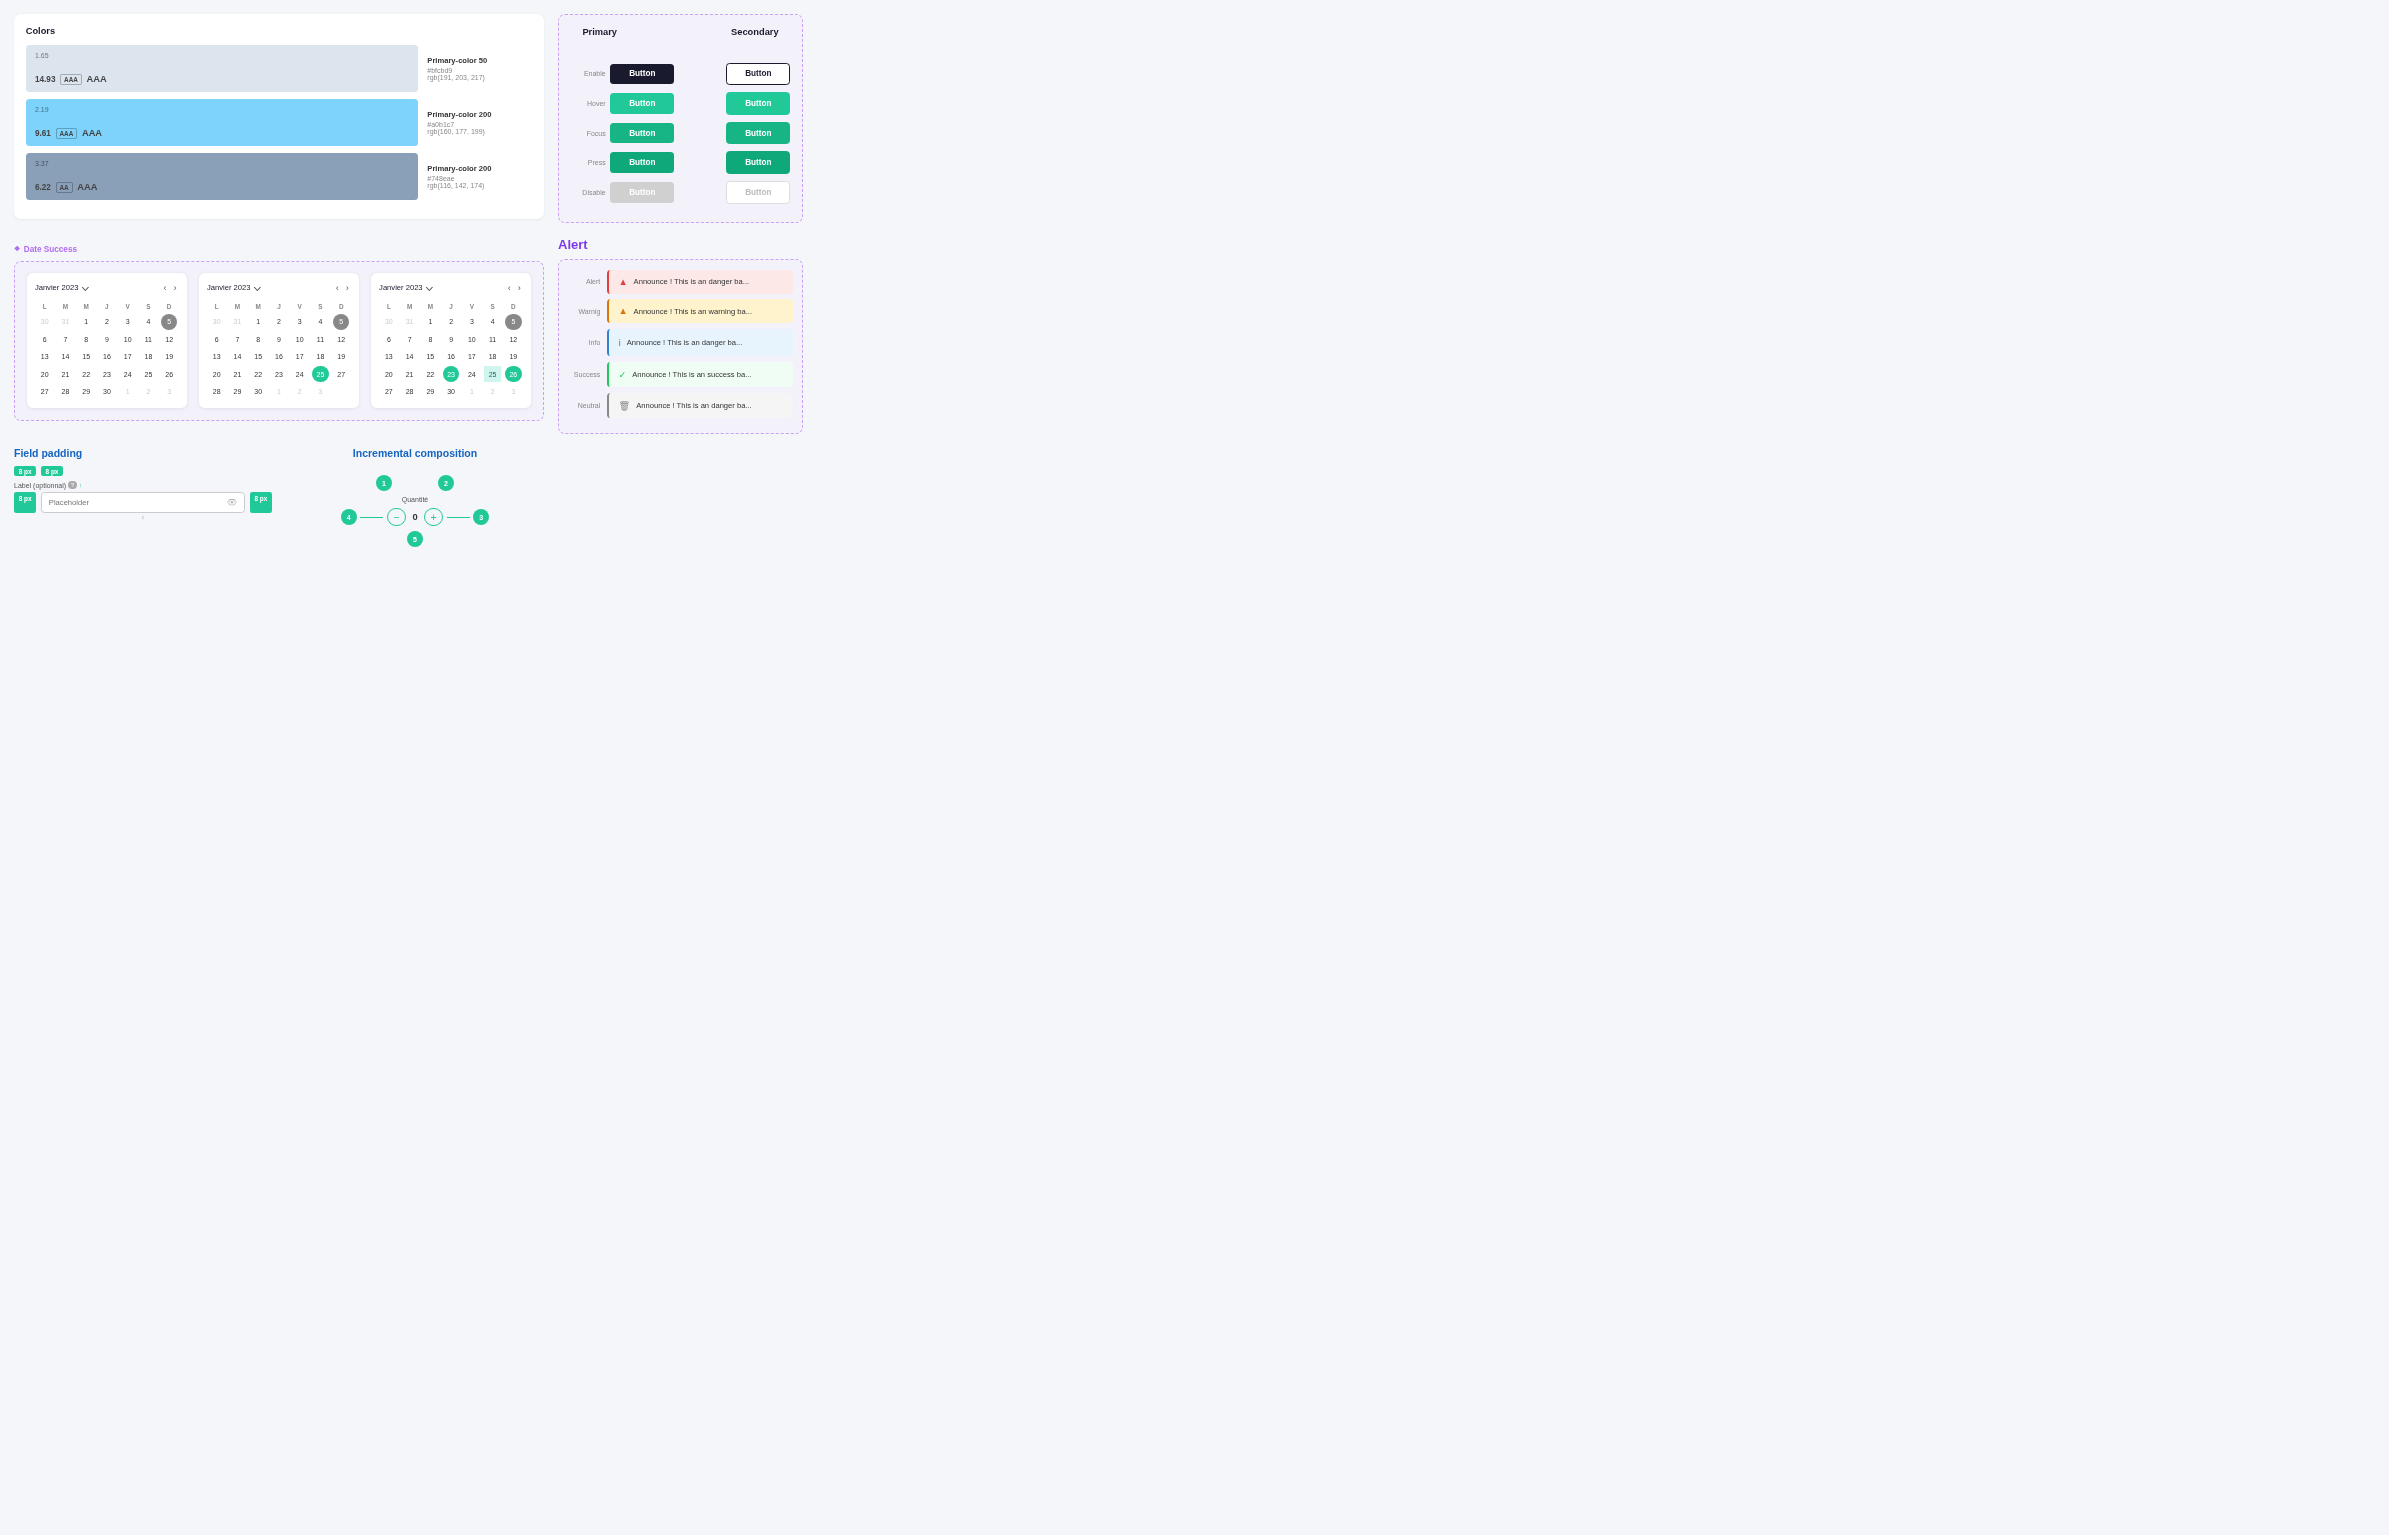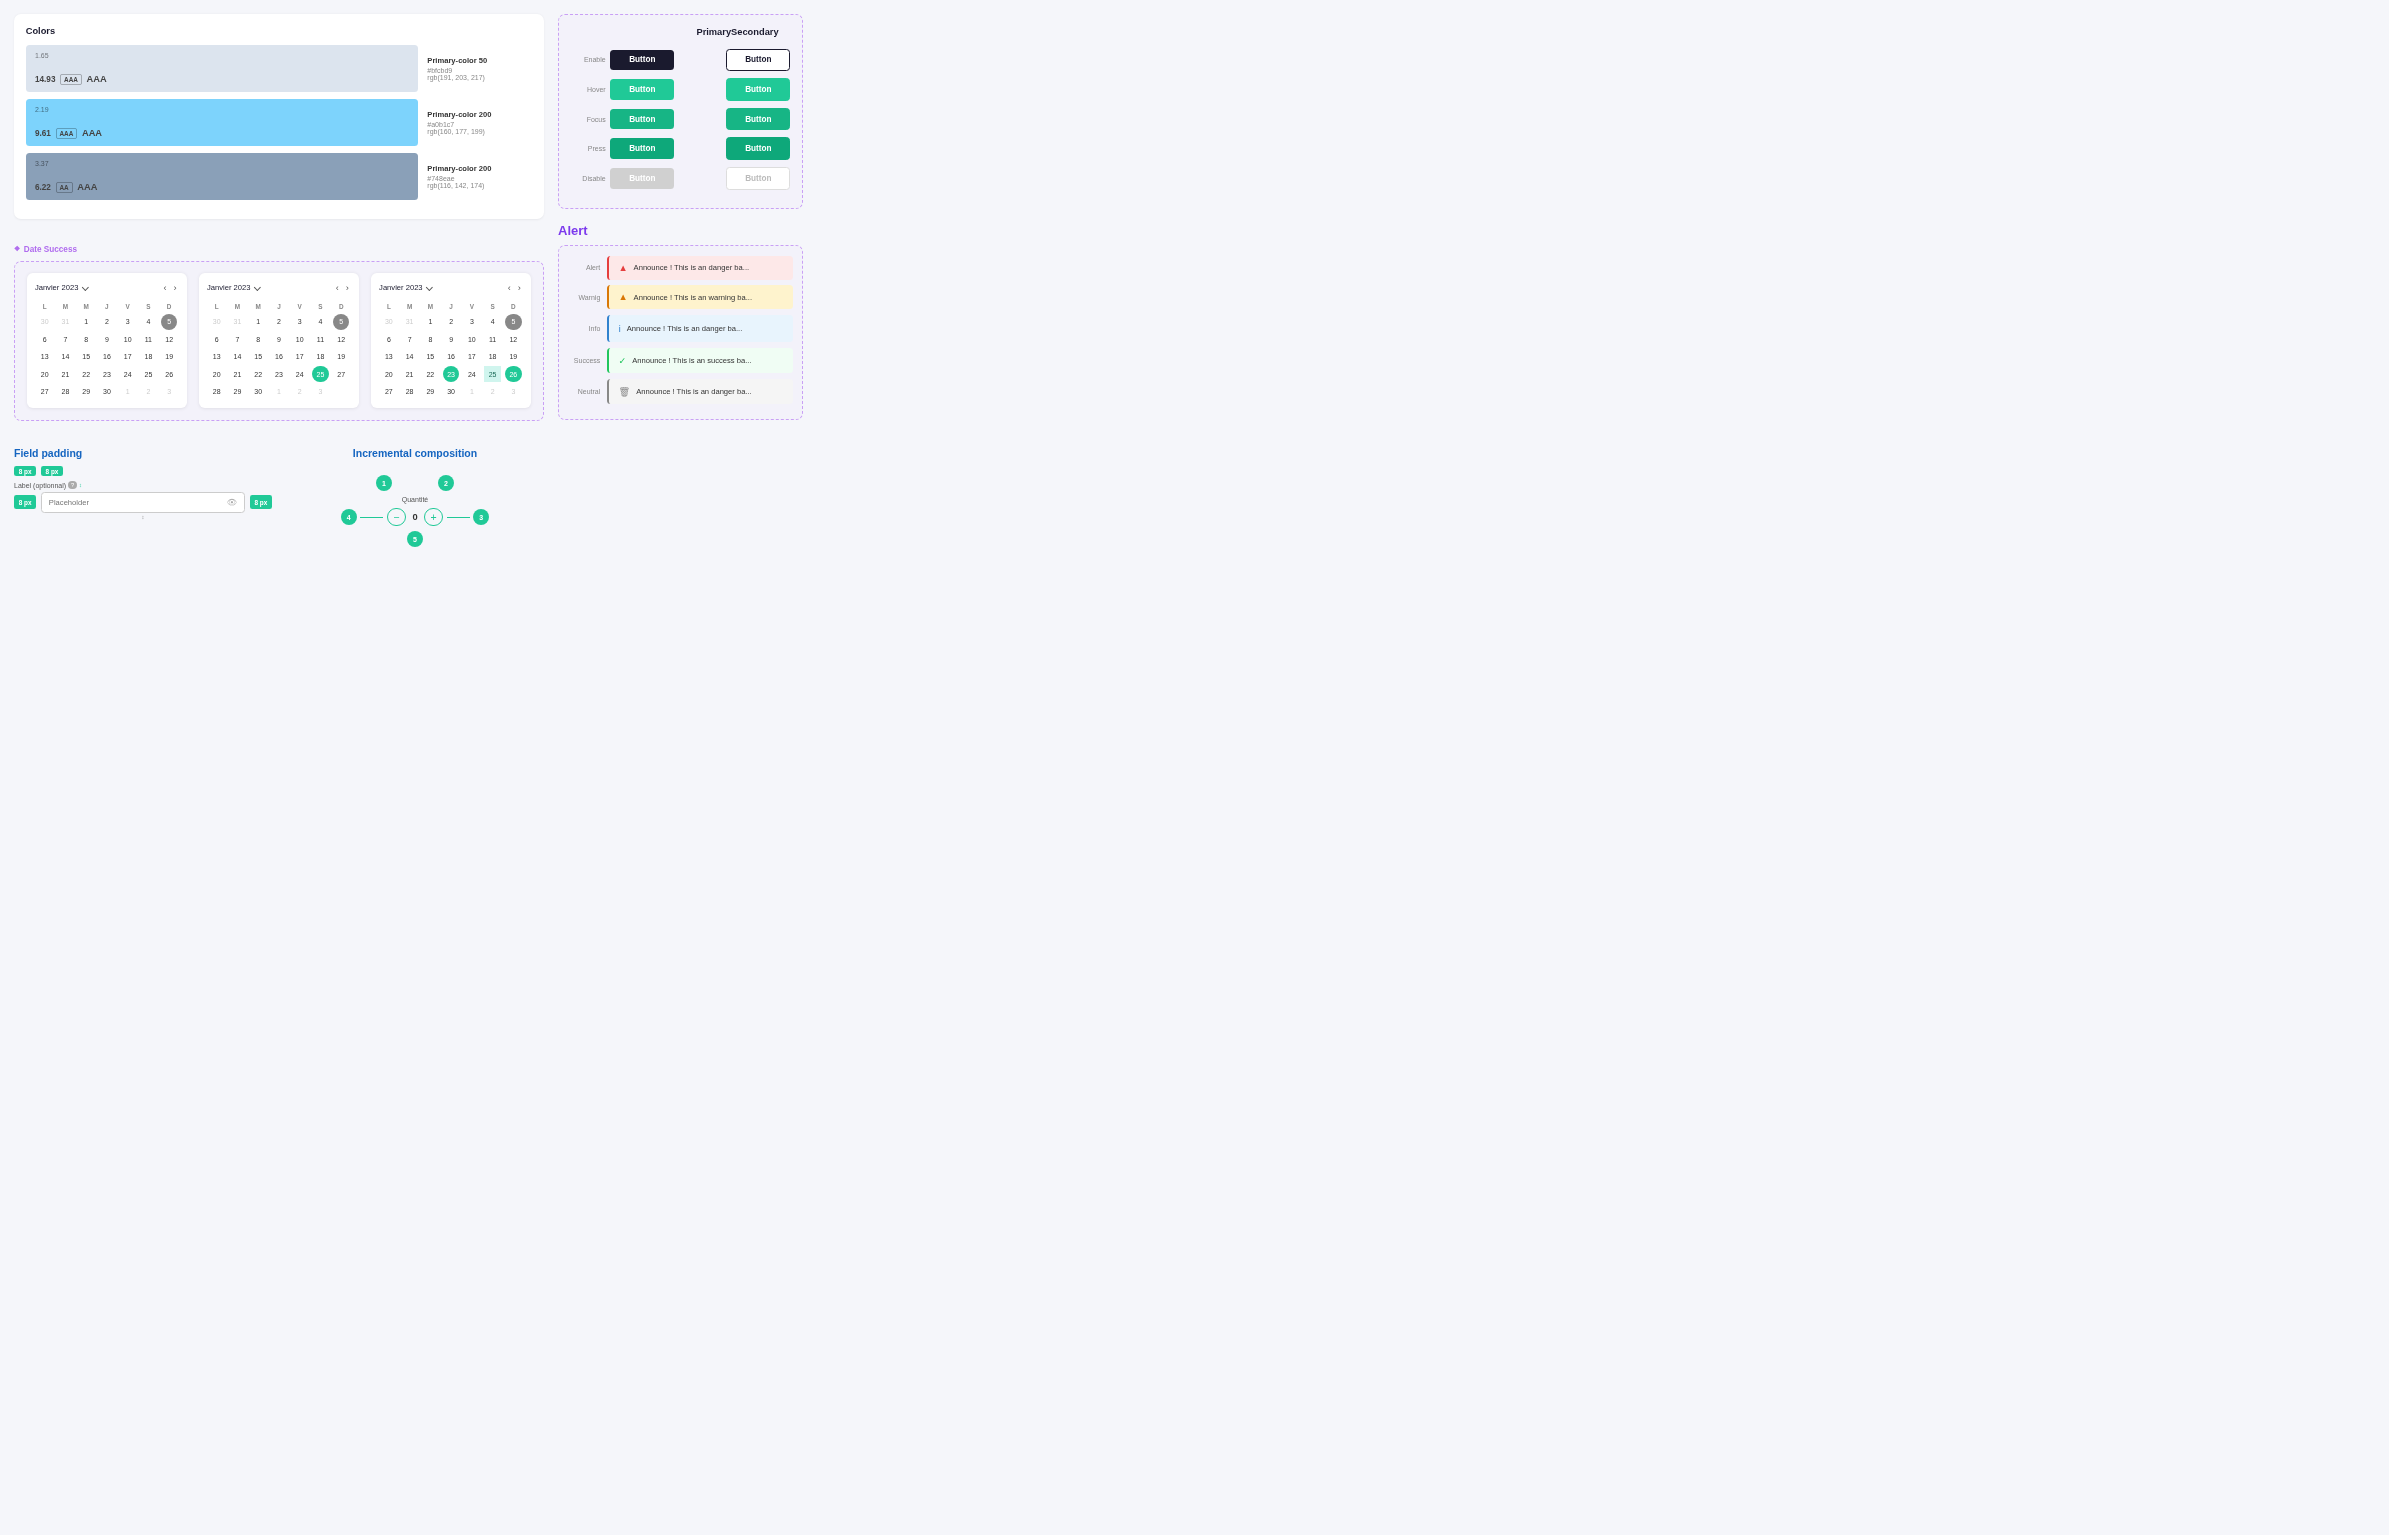--- a/index.html
+++ b/index.html
@@ -212,21 +212,20 @@
       border-radius: 50%;
       background: #aaa;
       color: white;
       font-size: 5.8px;
       display: flex;
       align-items: center;
       justify-content: center;
     }
     .fp-input-row {
       display: flex;
-      align-items: center;
       gap: 4.7px;
     }
     .fp-badge-left {
       background: #20c997;
       color: white;
       font-size: 6.4px;
       font-weight: 700;
       padding: 3.5px 4.7px;
       border-radius: 2.3px;
     }
@@ -328,22 +327,22 @@
 
     
     .buttons-section {
       border: 1.2px dashed #c9a0f5;
       border-radius: 7px;
       padding: 11.7px;
       background: rgba(200,160,245,0.04);
     }
     .buttons-header {
       display: flex;
-      justify-content: flex-end;
-      margin-bottom: 12px;
+      justify-content: space-between;
+      margin-bottom: 26px;
       padding: 0 11.7px;
     }
     .btn-col-title {
       font-size: 9.3px;
       font-weight: 800;
       color: #1a1a2e;
     }
     .btn-row {
       display: flex;
       align-items: center;

